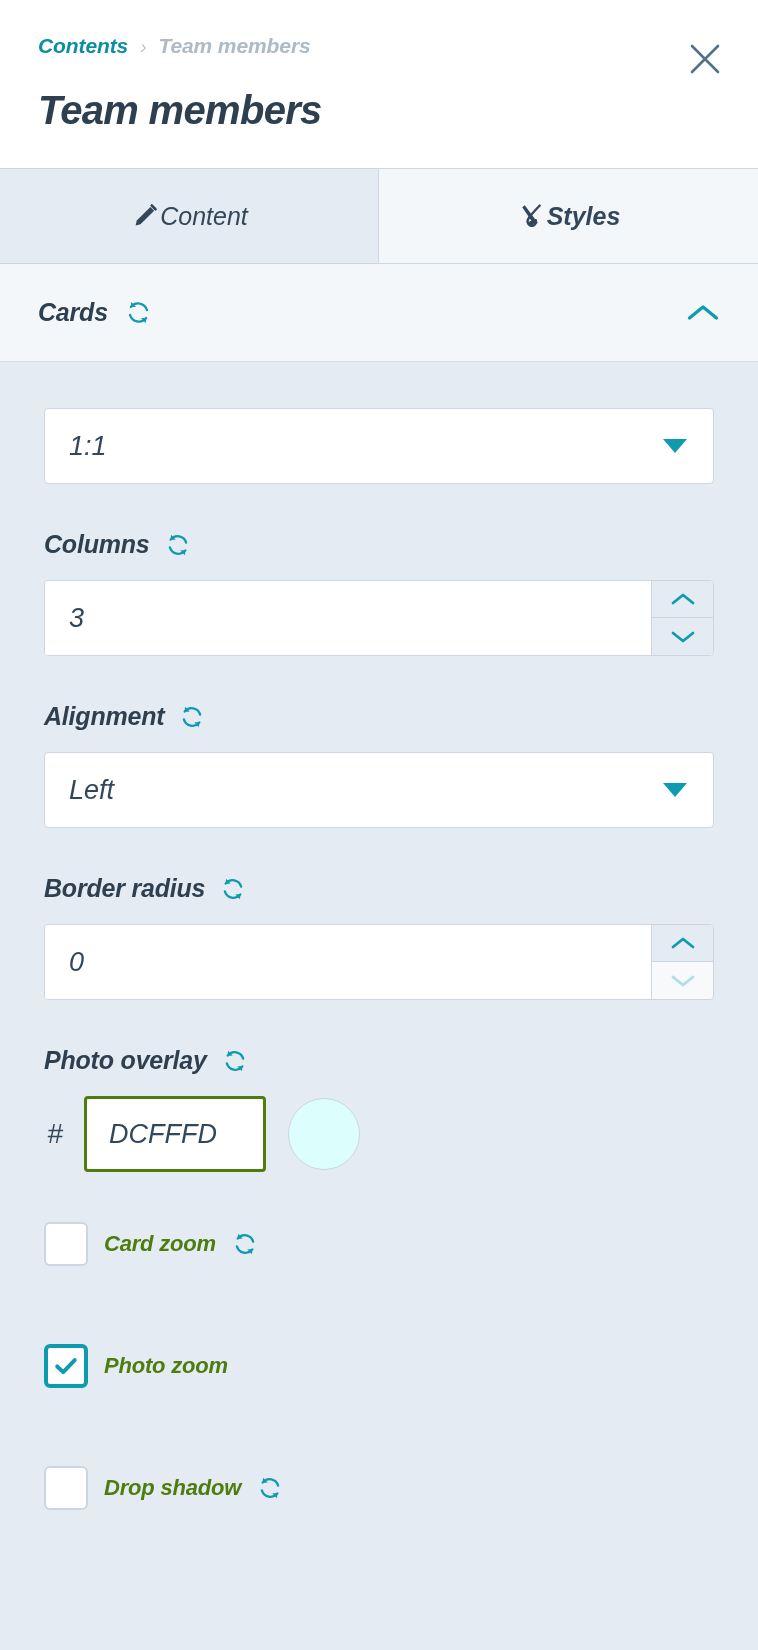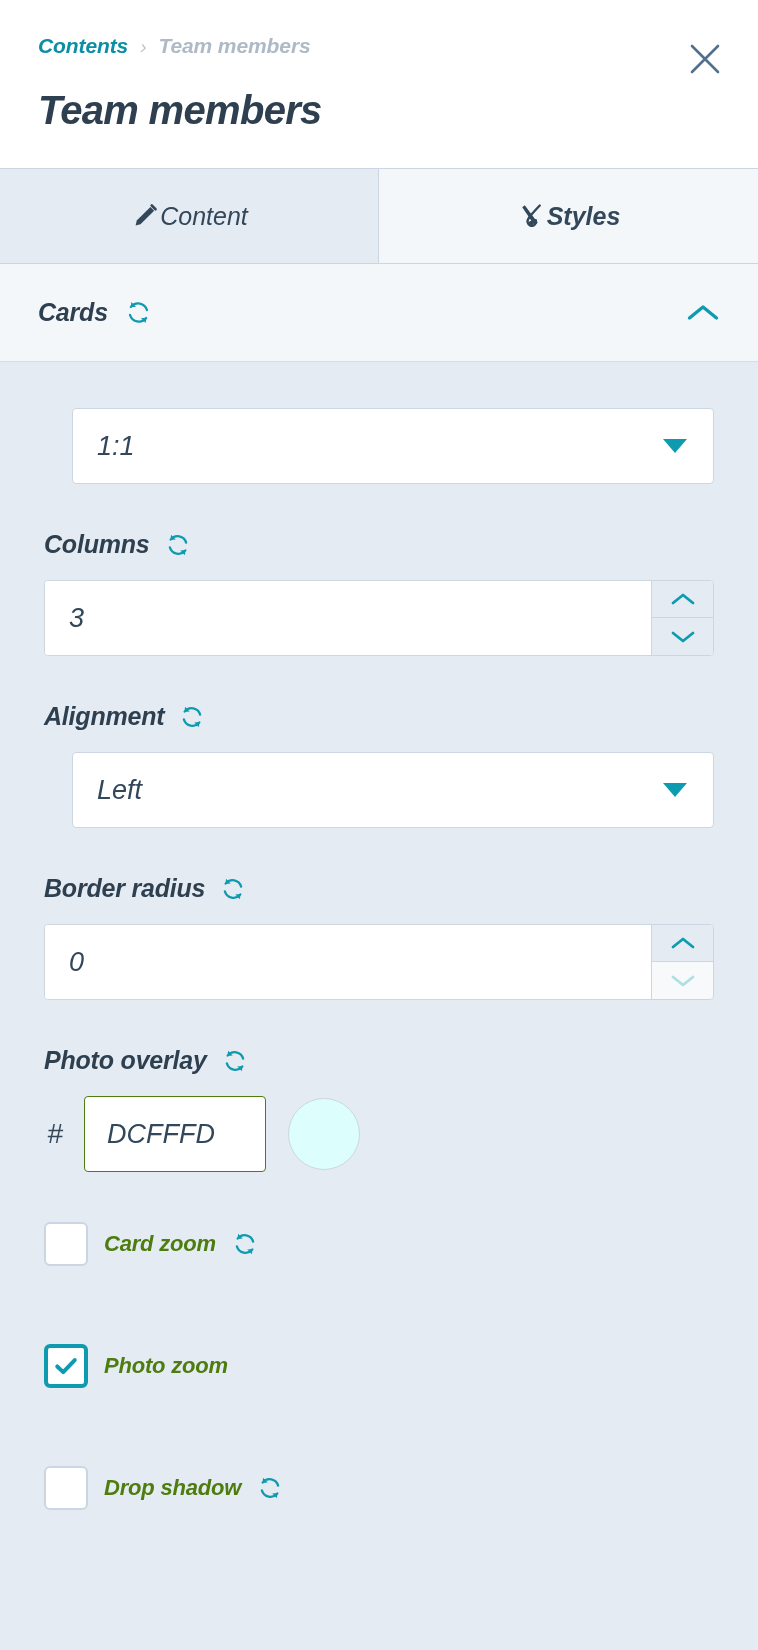--- a/index.html
+++ b/index.html
@@ -148,21 +148,20 @@
   .select-box {
     position: relative;
     height: 76px;
     background: #ffffff;
     border: 1px solid #CBD6E2;
     border-radius: 4px;
     display: flex;
     align-items: center;
     padding: 4px 24px;
     cursor: pointer;
-    margin-left: 28px;
   }
   .select-value { font-size: 27px; color: #33475B; }
   .select-caret {
     position: absolute;
     right: 26px;
     top: 50%;
     transform: translateY(-50%);
     width: 0; height: 0;
     border-left: 12px solid transparent;
     border-right: 12px solid transparent;
@@ -211,21 +210,21 @@
     font-size: 28px;
     color: #33475B;
     margin-right: 18px;
     width: 22px;
     text-align: center;
   }
   .hex-box {
     width: 182px;
     height: 76px;
     background: #ffffff;
-    border: 1px solid #4d7c0f;
+    border: 3px solid #4d7c0f;
     border-radius: 4px;
     display: flex;
     align-items: center;
     padding: 0 22px;
     font-size: 27px;
     color: #33475B;
     cursor: text;
   }
   .swatch {
     width: 72px;

